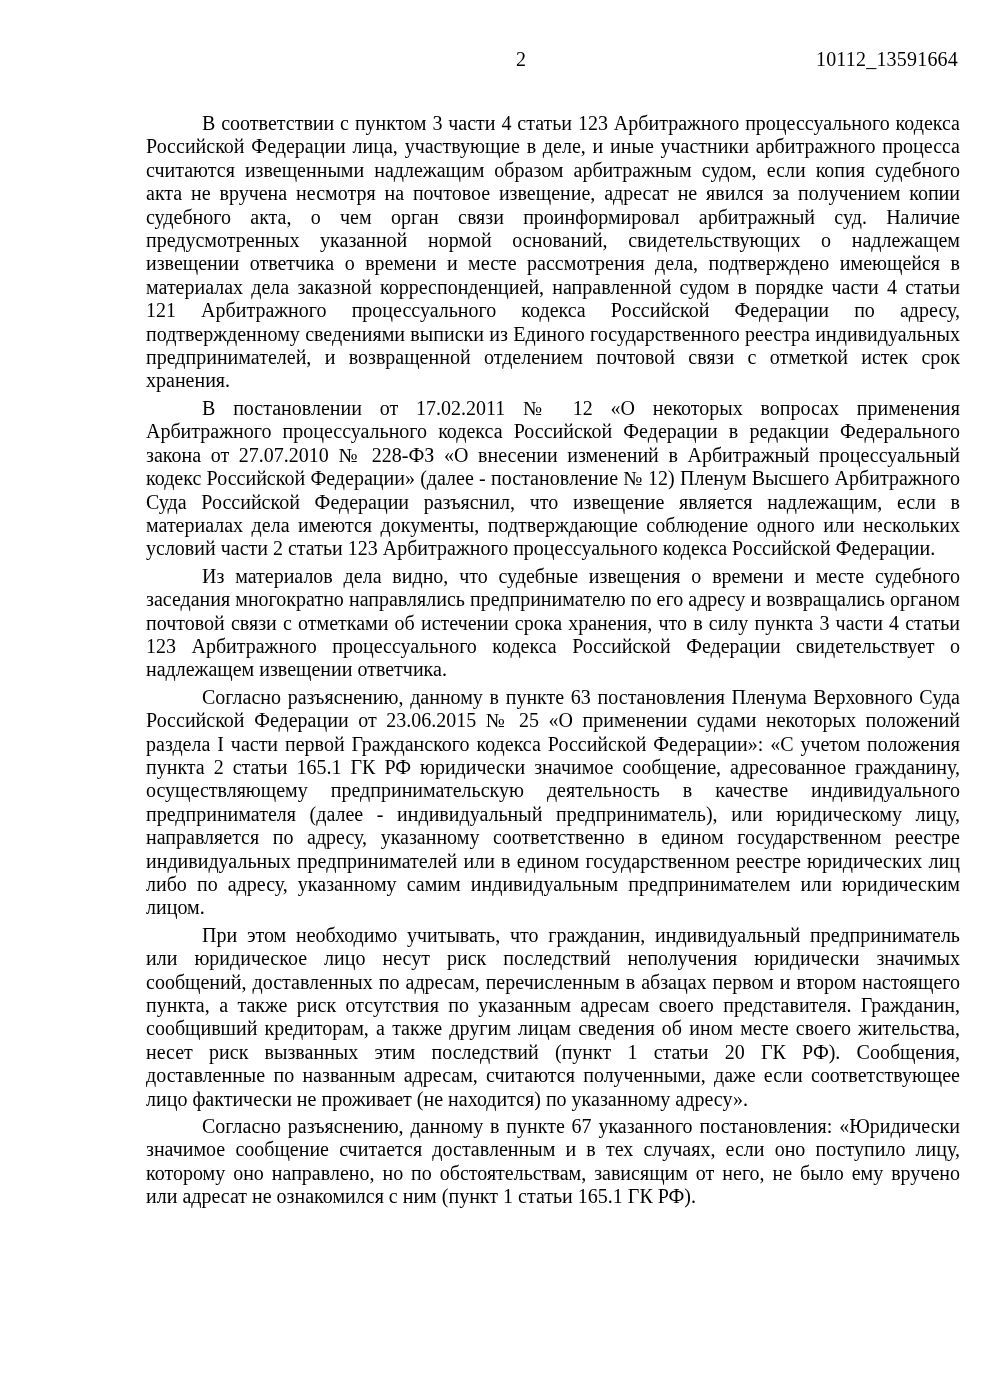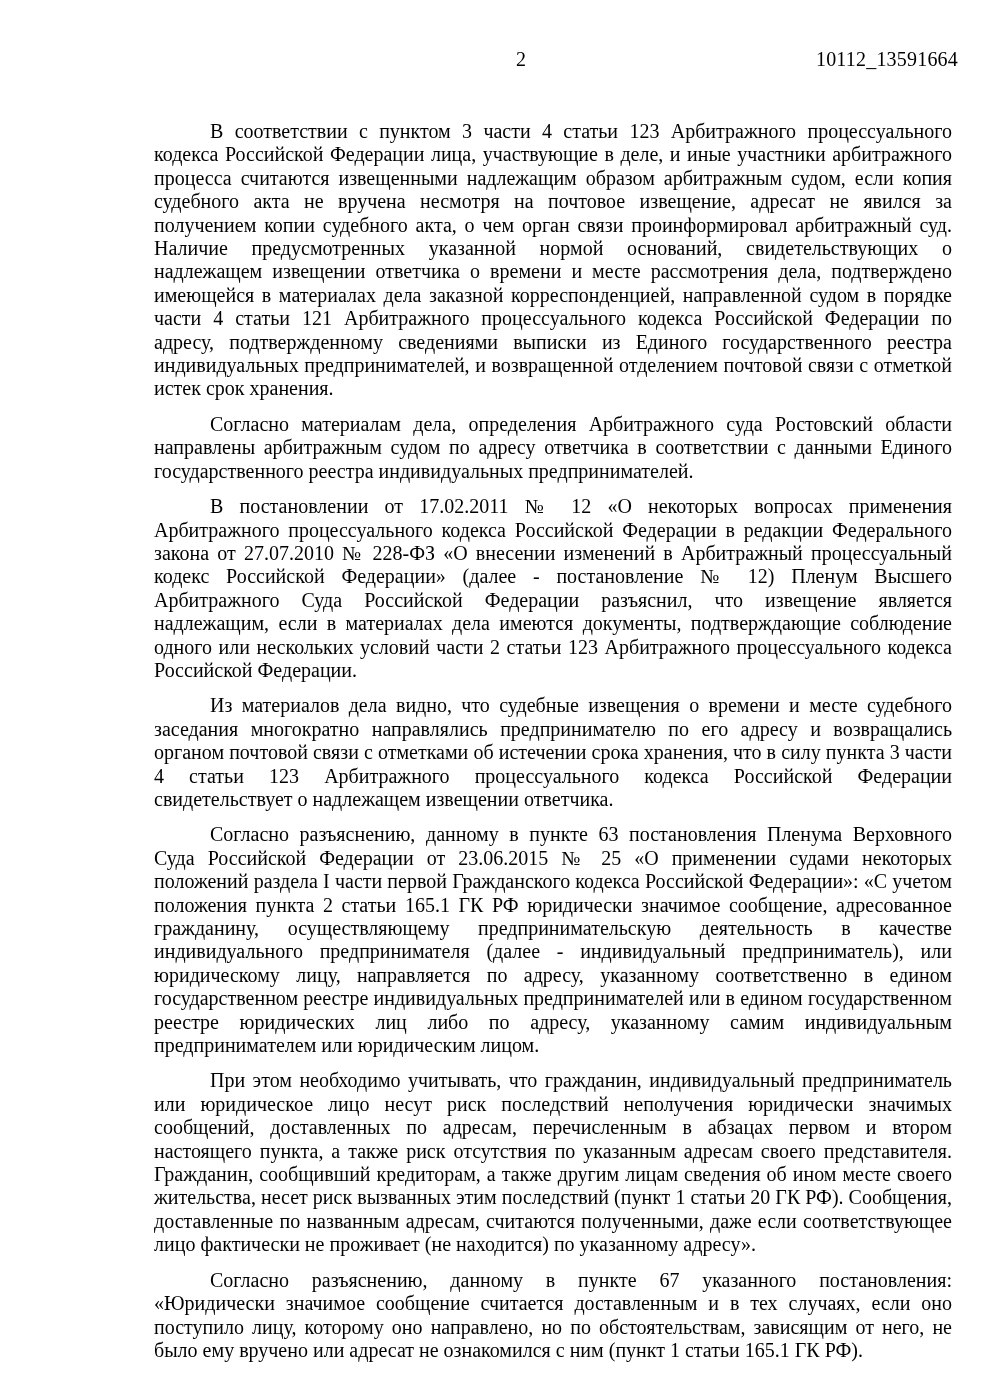--- a/index.html
+++ b/index.html
@@ -39,38 +39,37 @@
     position: absolute;
     left: 142px;
     right: 24px;
     top: 108px;
     font-size: 20px;
     line-height: 23.4px;
     text-align: justify;
     text-justify: inter-word;
   }
   .body-text p {
-    margin: 12px;
+    margin: 4px;
     padding: 0;
     text-indent: 56px;
   }
 </style>
 </head>
 <body>
 
 <div class="page" style="background: rgb(255, 255, 255); color: rgb(0, 0, 0);">
 
   <div class="header">
     <span class="page-num">2</span>
     <span class="doc-id">10112_13591664</span>
   </div>
 
   <div class="body-text">
     <p>В соответствии с пунктом 3 части 4 статьи 123 Арбитражного процессуального кодекса Российской Федерации лица, участвующие в деле, и иные участники арбитражного процесса считаются извещенными надлежащим образом арбитражным судом, если копия судебного акта не вручена несмотря на почтовое извещение, адресат не явился за получением копии судебного акта,  о чем орган связи проинформировал арбитражный суд. Наличие предусмотренных указанной нормой оснований, свидетельствующих о надлежащем извещении ответчика о времени и месте рассмотрения дела, подтверждено имеющейся в материалах дела заказной корреспонденцией, направленной судом в порядке части 4 статьи 121 Арбитражного процессуального кодекса Российской Федерации по адресу, подтвержденному сведениями выписки из Единого государственного реестра индивидуальных предпринимателей, и возвращенной отделением почтовой связи с отметкой истек срок хранения.</p>
-    <p>Согласно материалам дела, определения Арбитражного суда Ростовский области направлены арбитражным судом по адресу ответчика в соответствии с данными Единого государственного реестра индивидуальных предпринимателей.</p>
     <p>В постановлении от 17.02.2011 № 12 «О некоторых вопросах применения Арбитражного процессуального кодекса Российской Федерации в редакции Федерального закона от 27.07.2010 № 228-ФЗ «О внесении изменений в Арбитражный процессуальный кодекс Российской Федерации» (далее - постановление № 12) Пленум Высшего Арбитражного Суда Российской Федерации разъяснил, что извещение является надлежащим, если в материалах дела имеются документы, подтверждающие соблюдение одного или нескольких условий части 2 статьи 123 Арбитражного процессуального кодекса Российской Федерации.</p>
     <p>Из материалов дела видно, что судебные извещения о времени и месте судебного заседания многократно направлялись предпринимателю по его адресу и возвращались органом почтовой связи с отметками об истечении срока хранения, что в силу пункта 3 части 4 статьи 123 Арбитражного процессуального кодекса Российской Федерации свидетельствует о надлежащем извещении ответчика.</p>
     <p>Согласно разъяснению, данному в пункте 63 постановления Пленума Верховного Суда Российской Федерации от 23.06.2015 № 25 «О применении судами некоторых положений раздела I части первой Гражданского кодекса Российской Федерации»: «С учетом положения пункта 2 статьи 165.1 ГК РФ юридически значимое сообщение, адресованное гражданину, осуществляющему предпринимательскую деятельность в качестве индивидуального предпринимателя (далее - индивидуальный предприниматель), или юридическому лицу, направляется по адресу, указанному соответственно в едином государственном реестре индивидуальных предпринимателей или в едином государственном реестре юридических лиц либо по адресу, указанному самим индивидуальным предпринимателем или юридическим лицом.</p>
     <p>При этом необходимо учитывать, что гражданин, индивидуальный предприниматель или юридическое лицо несут риск последствий неполучения юридически значимых сообщений, доставленных по адресам, перечисленным в абзацах первом и втором настоящего пункта, а также риск отсутствия по указанным адресам своего представителя. Гражданин, сообщивший кредиторам, а также другим лицам сведения об ином месте своего жительства, несет риск вызванных этим последствий (пункт 1 статьи 20 ГК РФ). Сообщения, доставленные по названным адресам, считаются полученными, даже если соответствующее лицо фактически не проживает (не находится) по указанному адресу».</p>
     <p>Согласно разъяснению, данному в пункте 67 указанного постановления: «Юридически значимое сообщение считается доставленным и в тех случаях, если оно поступило лицу, которому оно направлено, но по обстоятельствам, зависящим от него, не было ему вручено или адресат не ознакомился с ним (пункт 1 статьи 165.1 ГК РФ).</p>
   </div>
 
 </div>
 
 </body></html>

